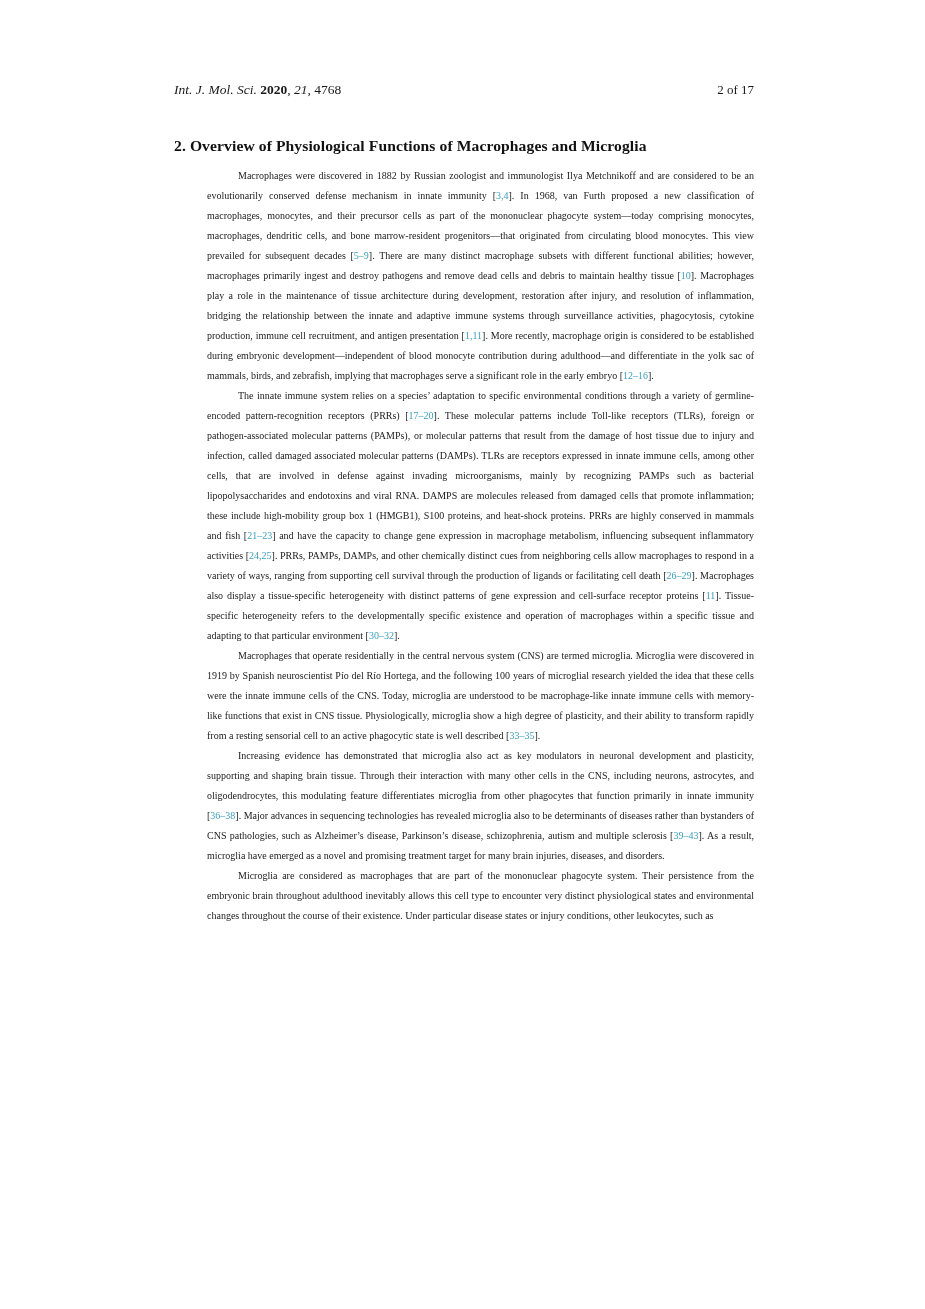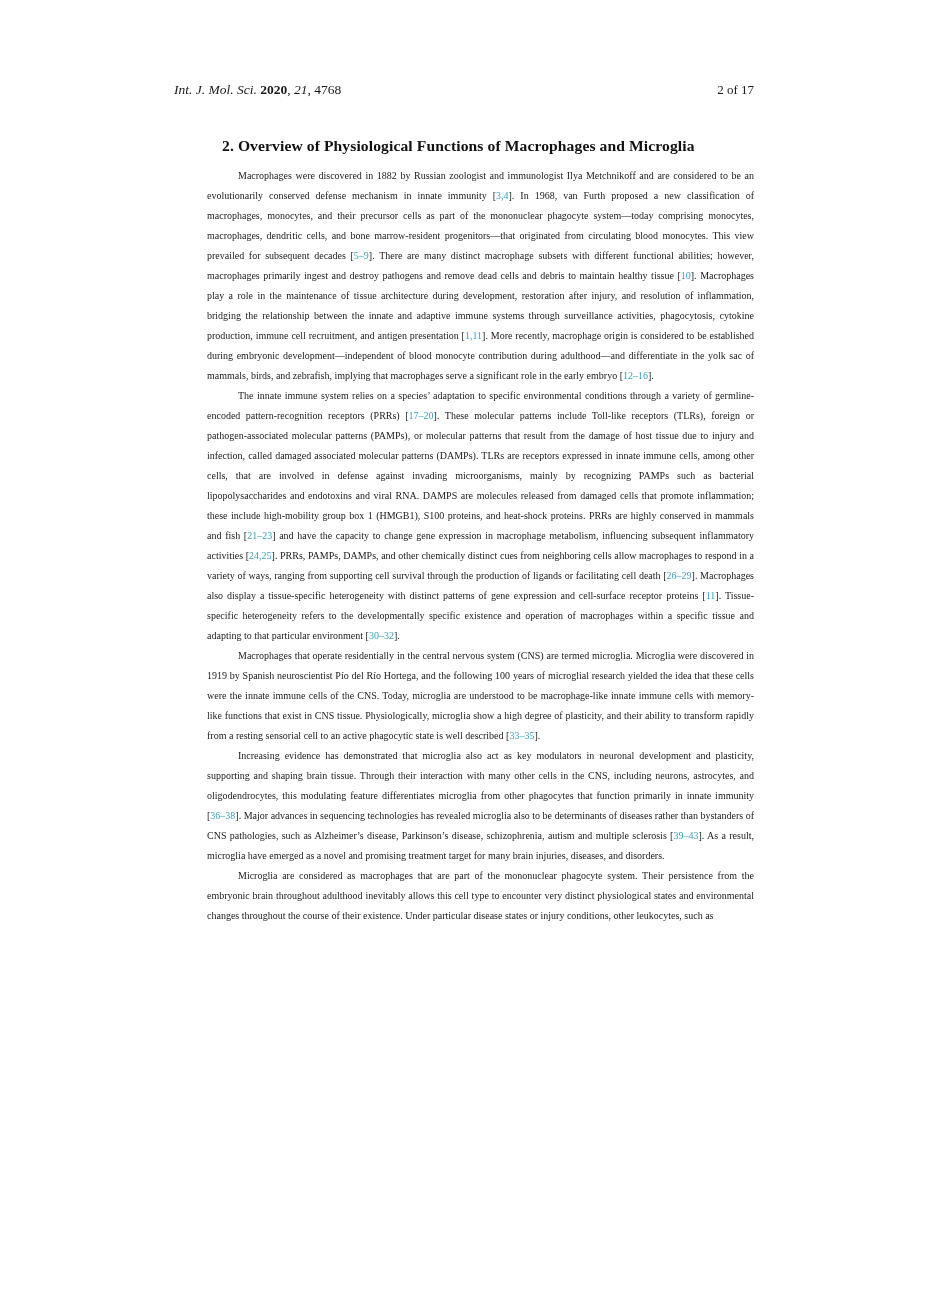--- a/index.html
+++ b/index.html
@@ -28,21 +28,20 @@
   .header-left .italic { font-style: italic; }
   .header-left .bold { font-weight: bold; }
   .header-left .normal { font-style: normal; font-weight: normal; }
   .header-right { font-size: 13px; }
   .section-heading {
     margin-top: 39px;
     font-size: 15.6px;
     font-weight: bold;
     color: #111111;
     letter-spacing: 0.1px;
-    margin-left: 48px;
   }
   .article-body { margin-top: 11px; }
   .para {
     font-size: 10px;
     line-height: 20px;
     text-align: justify;
     text-indent: 31px;
     color: var(--text-color, #212121);
     hyphens: none;
     margin-left: 33px;

